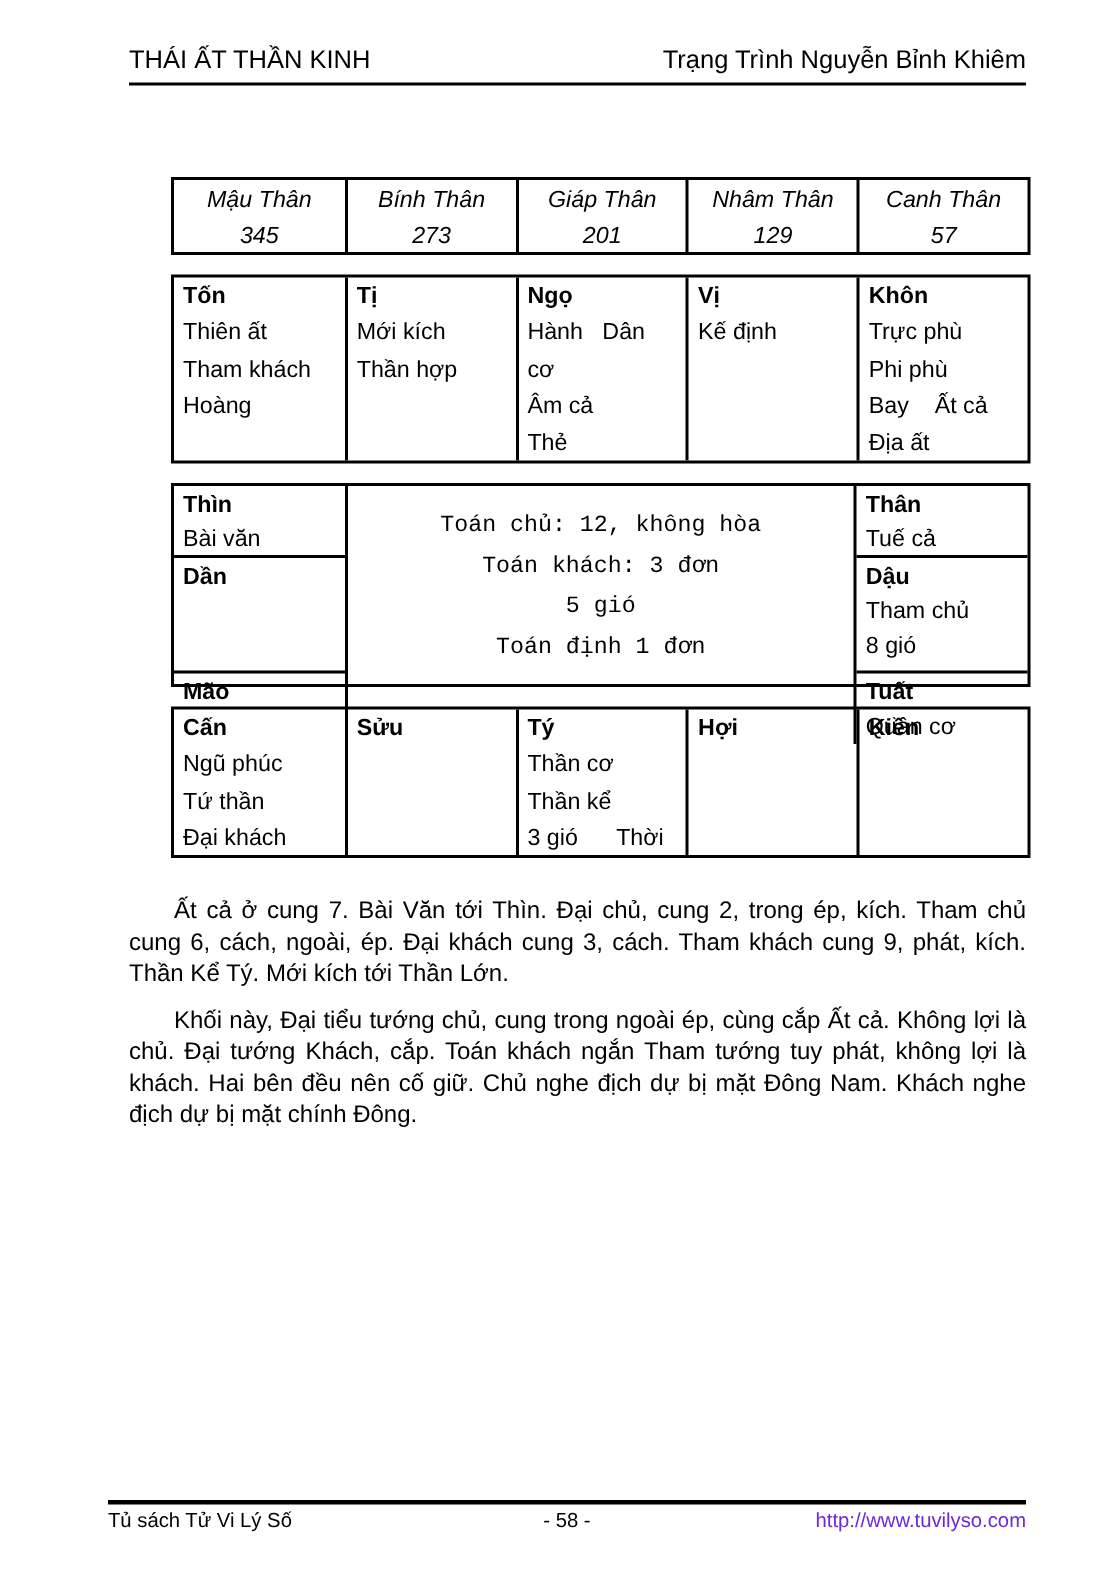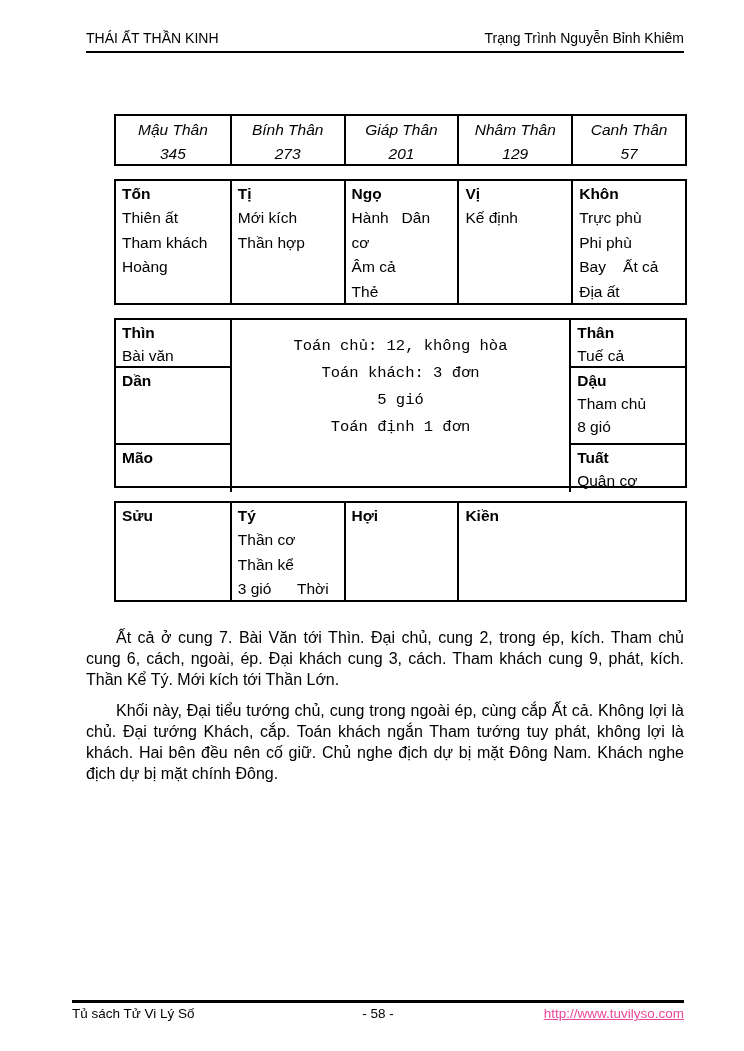--- a/index.html
+++ b/index.html
@@ -5,21 +5,21 @@
   html, body { margin: 0; padding: 0; }
   body {
     width: 744px; height: 1051px;
     background: #ffffff; color: #000000;
     font-family: "Liberation Sans", sans-serif;
     position: relative; overflow: hidden;
   }
   .page-header {
     margin: 30px 60px 0 86px;
     display: flex; justify-content: space-between; align-items: baseline;
-    font-size: 14px;
+    font-size: 17px;
     border-bottom: 2px solid #000;
     padding-bottom: 5px;
   }
   .content { margin: 0 60px 0 86px; }
 
   
   .chart { width: 573px; margin: 61px 0 0 28px; }
   .sec {
     border: 2px solid #000;
     display: grid;
@@ -33,21 +33,21 @@
   .ycell + .ycell { border-left: 2px solid #000; }
   .yname, .yval { line-height: 24px; font-size: 15.5px; }
 
   .pcell { padding: 1px 6px 0 6px; box-sizing: border-box; font-size: 15.5px; overflow: hidden; }
   .cols5 > .pcell + .pcell { border-left: 2px solid #000; }
   .top-row > .pcell { height: 122px; }
   .bottom-row > .pcell { height: 97px; }
   .ptitle { font-weight: bold; line-height: 24px; }
   .pline { line-height: 24.5px; white-space: pre-wrap; }
 
-  .middle { grid-template-columns: 1fr 3fr 1fr; height: 170px; }
+  .middle { grid-template-columns: 1fr 3fr 1fr; height: 136px; }
   .mcol { display: grid; grid-template-rows: 46px 77px 1fr; }
   .mcol .pcell { height: auto; }
   .mcol .ptitle { line-height: 23px; }
   .mcol .pline { line-height: 23px; }
   .mcol .pcell + .pcell { border-top: 2px solid #000; }
   .mcenter {
     border-left: 2px solid #000; border-right: 2px solid #000;
     text-align: center; padding-top: 13px; font-size: 15.5px; font-family: Liberation Mono, monospace;
   }
   .cline { line-height: 27px; }
@@ -64,21 +64,21 @@
   
   .page-footer {
     position: absolute; left: 72px; right: 60px; top: 1000px;
     border-top: 3px solid #000;
     display: flex; align-items: baseline;
     padding-top: 3px; font-size: 13.5px;
   }
   .page-footer .f-left  { flex: 1; text-align: left; }
   .page-footer .f-mid   { flex: 1; text-align: center; }
   .page-footer .f-right { flex: 1; text-align: right; }
-  .footer-link { color: #ec4899; text-decoration: underline; cursor: pointer; }
+  .footer-link { color: #6d28d9; cursor: pointer; }
 </style>
 </head>
 <body>
 
 <div class="page-header">
   <span>THÁI ẤT THẦN KINH</span>
   <span>Trạng Trình Nguyễn Bỉnh Khiêm</span>
 </div>
 
 <div class="content">
@@ -233,20 +233,31 @@
             <div class="plines">
 
                 <div class="pline">Quân cơ</div>
               </div>
           </div>
         </div>
     </div>
 
     <div class="sec cols5 bottom-row">
 
+        <div class="pcell">
+          <div class="ptitle">Cấn</div>
+          <div class="plines">
+
+              <div class="pline">Ngũ phúc</div>
+
+              <div class="pline">Tứ thần</div>
+
+              <div class="pline">Đại khách</div>
+            </div>
+        </div>
 
         <div class="pcell">
           <div class="ptitle">Sửu</div>
           <div class="plines">
             
           </div>
         </div>
 
         <div class="pcell">
           <div class="ptitle">Tý</div>

